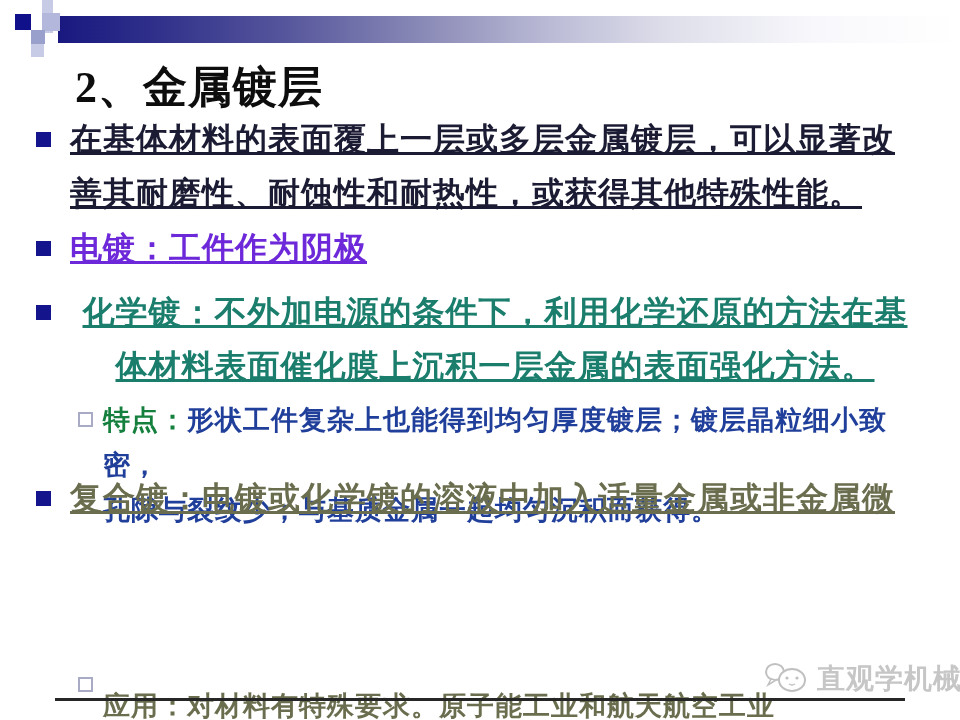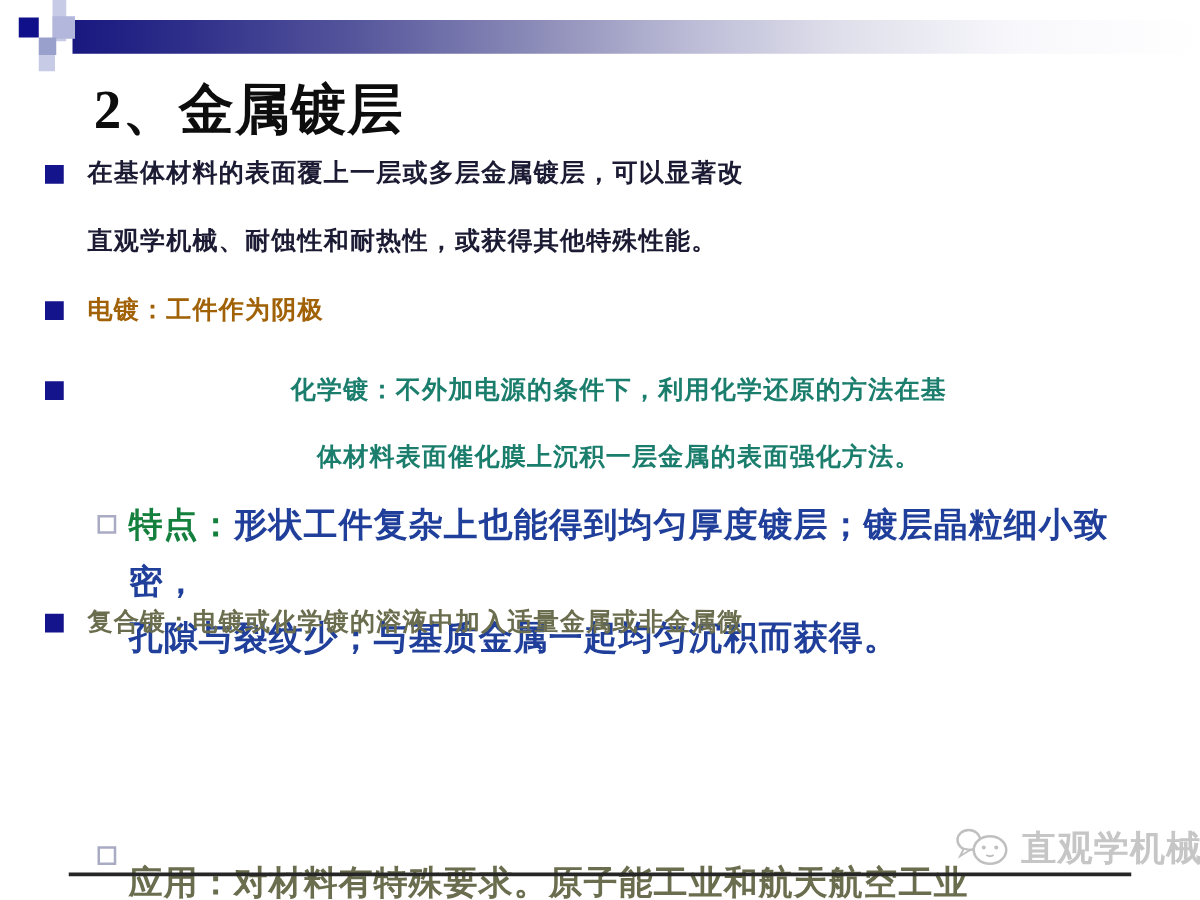--- a/index.html
+++ b/index.html
@@ -23,35 +23,35 @@
   .deco-light2{left:31px;top:44px;width:13px;height:13px;background:#c8cbe5;}
   
   .title{
     position:absolute;left:75px;top:58px;margin:0;
     font-family:"Liberation Serif","DejaVu Serif",serif;
     font-size:44px;font-weight:bold;color:#0d0d0d;letter-spacing:1px;
   }
   
   .bullet{position:absolute;left:70px;}
   .bullet .lines{font-weight:bold;letter-spacing:1px;}
-  .lvl1 .lines{font-size:20px;line-height:54px;width:850px;}
+  .lvl1 .lines{font-size:32px;line-height:54px;width:850px;text-decoration:underline;}
   .lvl2{left:103px;}
   .lvl2 .lines{font-size:27px;line-height:45px;width:830px;}
   .marker{position:absolute;display:block;}
   .marker.filled{width:15px;height:15px;background:#14148c;left:-34px;}
   .marker.hollow{width:11px;height:11px;background:transparent;border:2px solid #a9aac4;left:-25px;}
   .b1{top:112px;}   .b1 .marker{top:20px;}
   .b2{top:224px;}   .b2 .lines{line-height:48px;} .b2 .marker{top:17px;}
   .b3{top:285px;}   .b3 .marker{top:20px;}
   .b4{top:398px;}   .b4 .marker{top:14px;}
   .b5{top:472px;}   .b5 .lines{line-height:52px;} .b5 .marker{top:19px;}
   .b6{top:666px;}   .b6 .lines{line-height:34px;margin-top:23px;} .b6 .marker{top:11px;}
   
   .c-dark  {color:#1b1b33;}
-  .c-slate {color:#a16207;}
+  .c-slate {color:#6d28d9;}
   .c-teal  {color:#1b7e6d;text-align:center;}
   .c-blue  {color:#203f9a;}
   .c-green {color:#15803d;}
   .c-olive {color:#6b6e4e;}
   
   .bottom-rule{position:absolute;left:55px;top:698px;width:850px;height:3px;background:#262626;}
   .watermark{
     position:absolute;left:763px;top:658px;height:42px;
     display:flex;align-items:center;gap:6px;
   }
@@ -71,21 +71,21 @@
   <div class="deco deco-light1"></div>
   <div class="deco deco-mid"></div>
   <div class="deco deco-light2"></div>
 
   <h1 class="title">2、金属镀层</h1>
 
   <div class="bullet lvl1 b1">
     <span class="marker filled"></span>
     <div class="lines c-dark">
       <div class="ln">在基体材料的表面覆上一层或多层金属镀层，可以显著改</div>
-      <div class="ln">直观学机械、耐蚀性和耐热性，或获得其他特殊性能。</div>
+      <div class="ln">善其耐磨性、耐蚀性和耐热性，或获得其他特殊性能。</div>
     </div>
   </div>
 
   <div class="bullet lvl1 b2">
     <span class="marker filled"></span>
     <div class="lines c-slate">
       <div class="ln">电镀：工件作为阴极</div>
     </div>
   </div>
 

